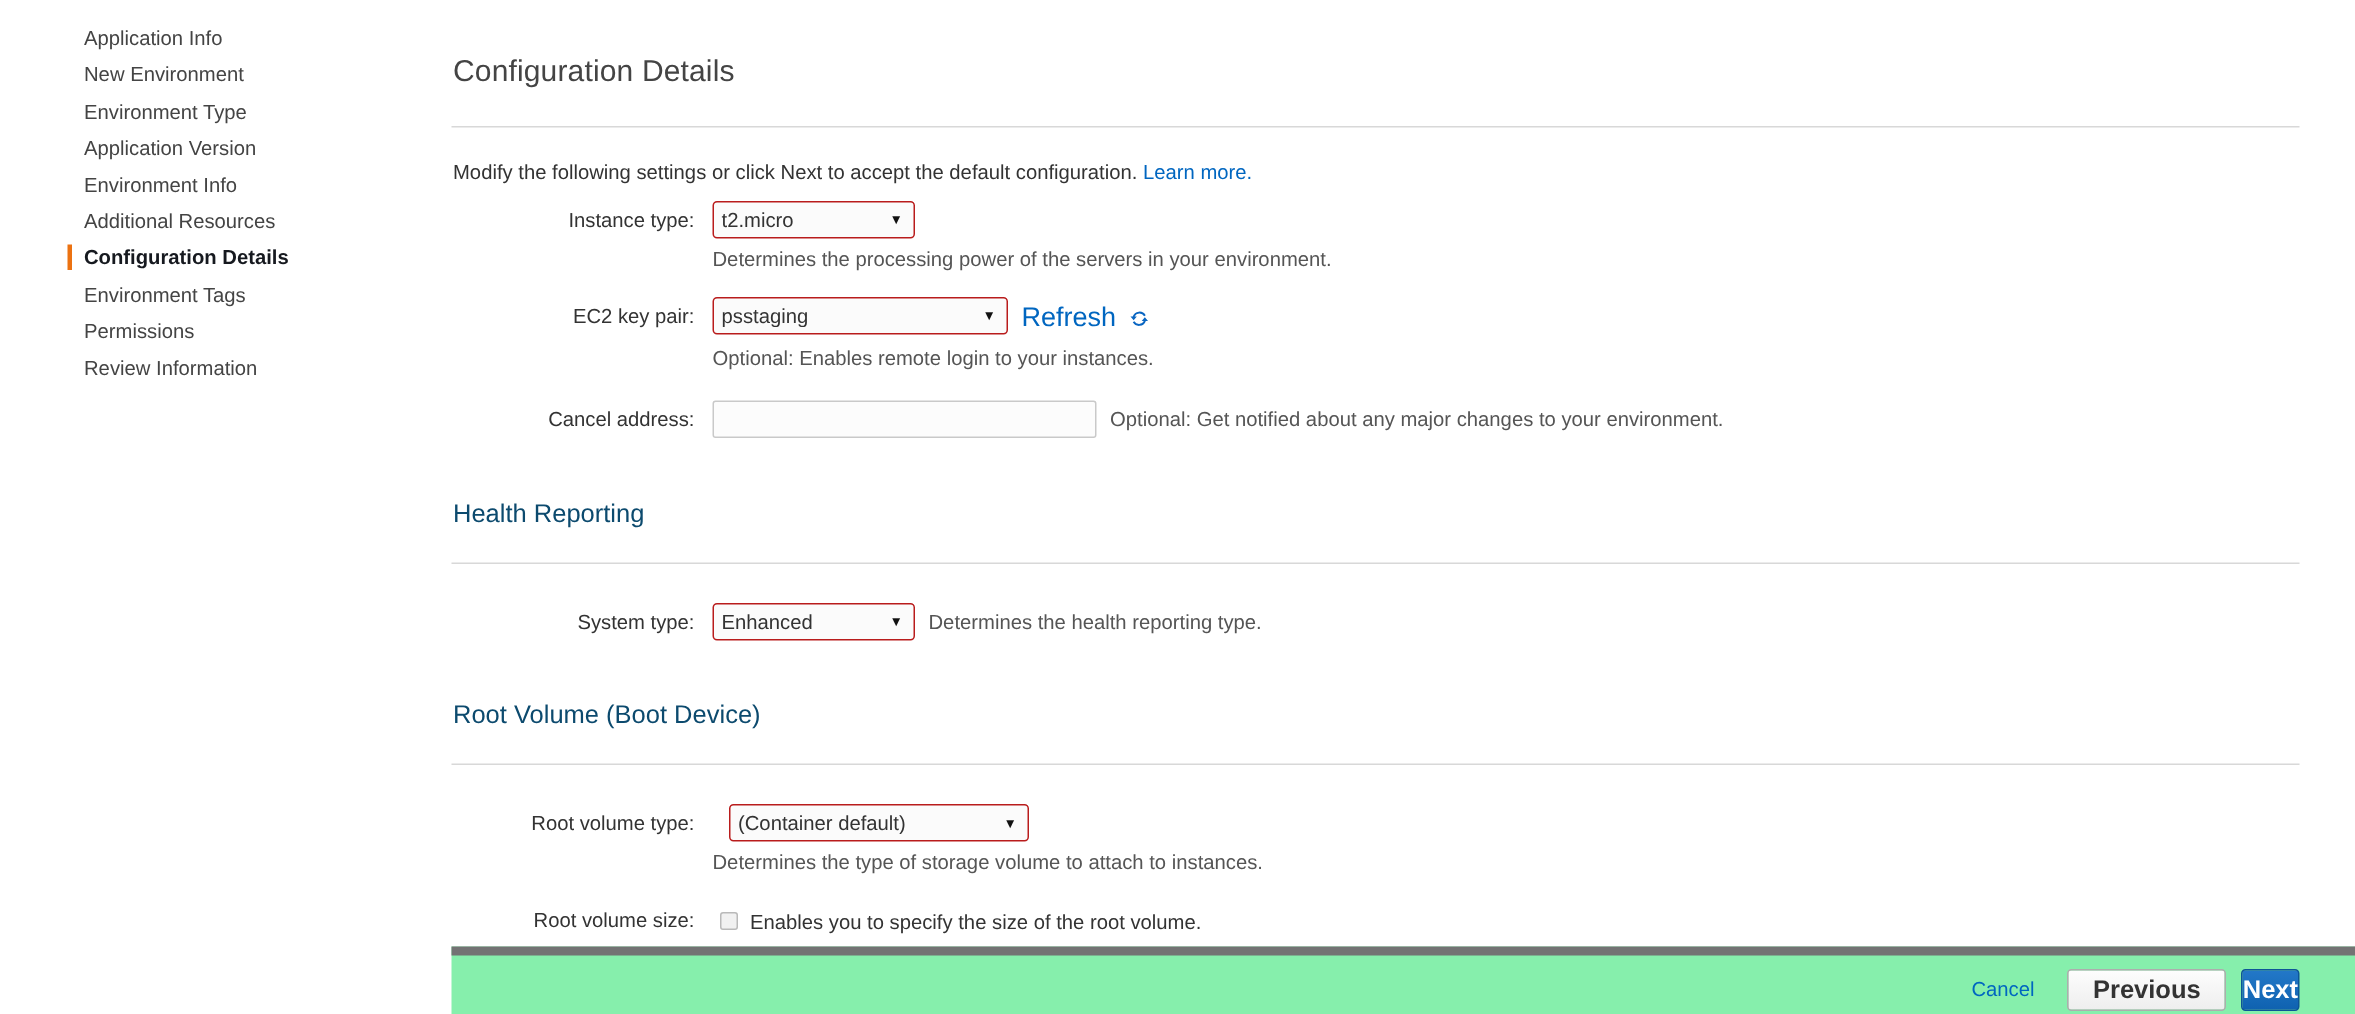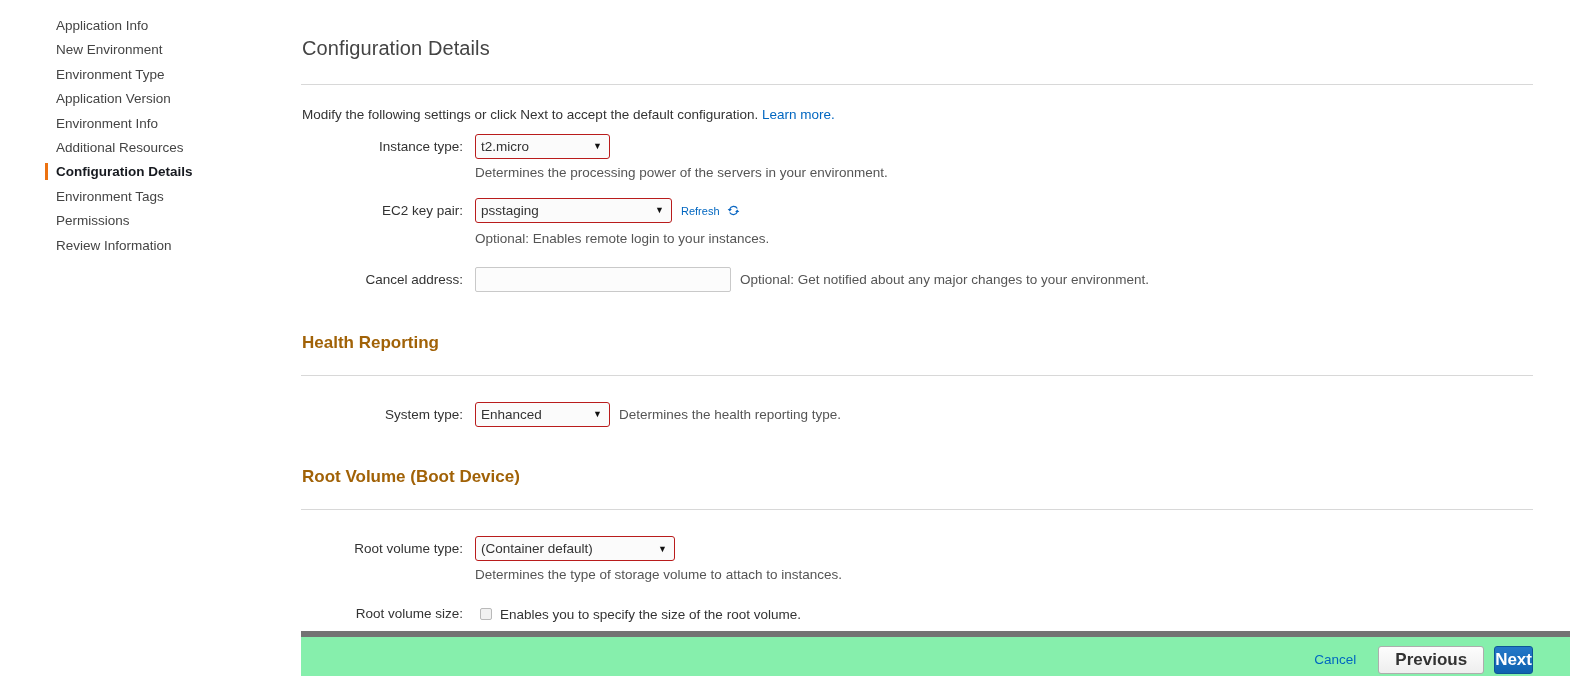--- a/index.html
+++ b/index.html
@@ -36,21 +36,21 @@
   .page-title{
     font-size:20px;color:#444444;font-weight:normal;
     padding:24px 0 10px 1px;letter-spacing:.1px;
   }
   .rule{height:1px;background:#d8d8d8;width:1232px;}
 
   .intro{padding:22px 0 12px 1px;font-size:13.5px;color:#333333;}
   .link{color:#0066c0;text-decoration:none;cursor:pointer;}
 
   .section-title{
-    font-size:17px;color:#a16207;font-weight:bold;
+    font-size:17px;color:#0c4a6e;font-weight:normal;
     padding:10px 0 8px 1px;
   }
 
   
   .row{position:relative;display:flex;align-items:flex-start;}
   .lbl{
     width:162px;text-align:right;padding-right:12px;
     font-size:13.5px;color:#333333;line-height:26px;white-space:nowrap;
   }
   .ctrl{flex:0 0 auto;}
@@ -82,21 +82,21 @@
   .sel.w200{width:200px;}
 
   input.txt{
     font-family:"Liberation Sans", sans-serif;
     font-size:13.5px;color:#333;
     width:256px;height:25px;
     border:1px solid #c9c9c9;border-radius:2px;
     background:#fcfcfc;padding:2px 6px;box-sizing:border-box;
   }
 
-  .refresh{margin-left:9px;font-size:11px;color:#0066c0;line-height:26px;cursor:pointer;white-space:nowrap;}
+  .refresh{margin-left:9px;font-size:18px;color:#0066c0;line-height:26px;cursor:pointer;white-space:nowrap;}
   .refresh .ricon{display:inline-block;margin-left:4px;vertical-align:-2px;}
 
   .cbline{display:flex;align-items:center;height:26px;}
   input.cb{
     width:12px;height:12px;margin:0 8px 0 5px;
     -webkit-appearance:none;appearance:none;
     border:1px solid #b9b9b9;background:#f1f1f1;border-radius:2px;
   }
   .cblabel{font-size:13.5px;color:#333;}
 
@@ -241,21 +241,21 @@
           </select>
           <span class="caret">▼</span>
         </span>
       </div>
       <div class="inline-hint">Determines the health reporting type.</div>
     </div>
 
     <h2 class="section-title" style="margin-top:29px;">Root Volume (Boot Device)</h2>
     <div class="rule"></div>
 
-    <div class="row" style="margin-top:26px;">
+    <div class="row" style="margin-top:26px;gap:11px;">
       <div class="lbl">Root volume type:</div>
       <div class="ctrl">
         <span class="selwrap">
           <select class="sel w200">
             <option>(Container default)</option>
           </select>
           <span class="caret">▼</span>
         </span>
       </div>
     </div>

